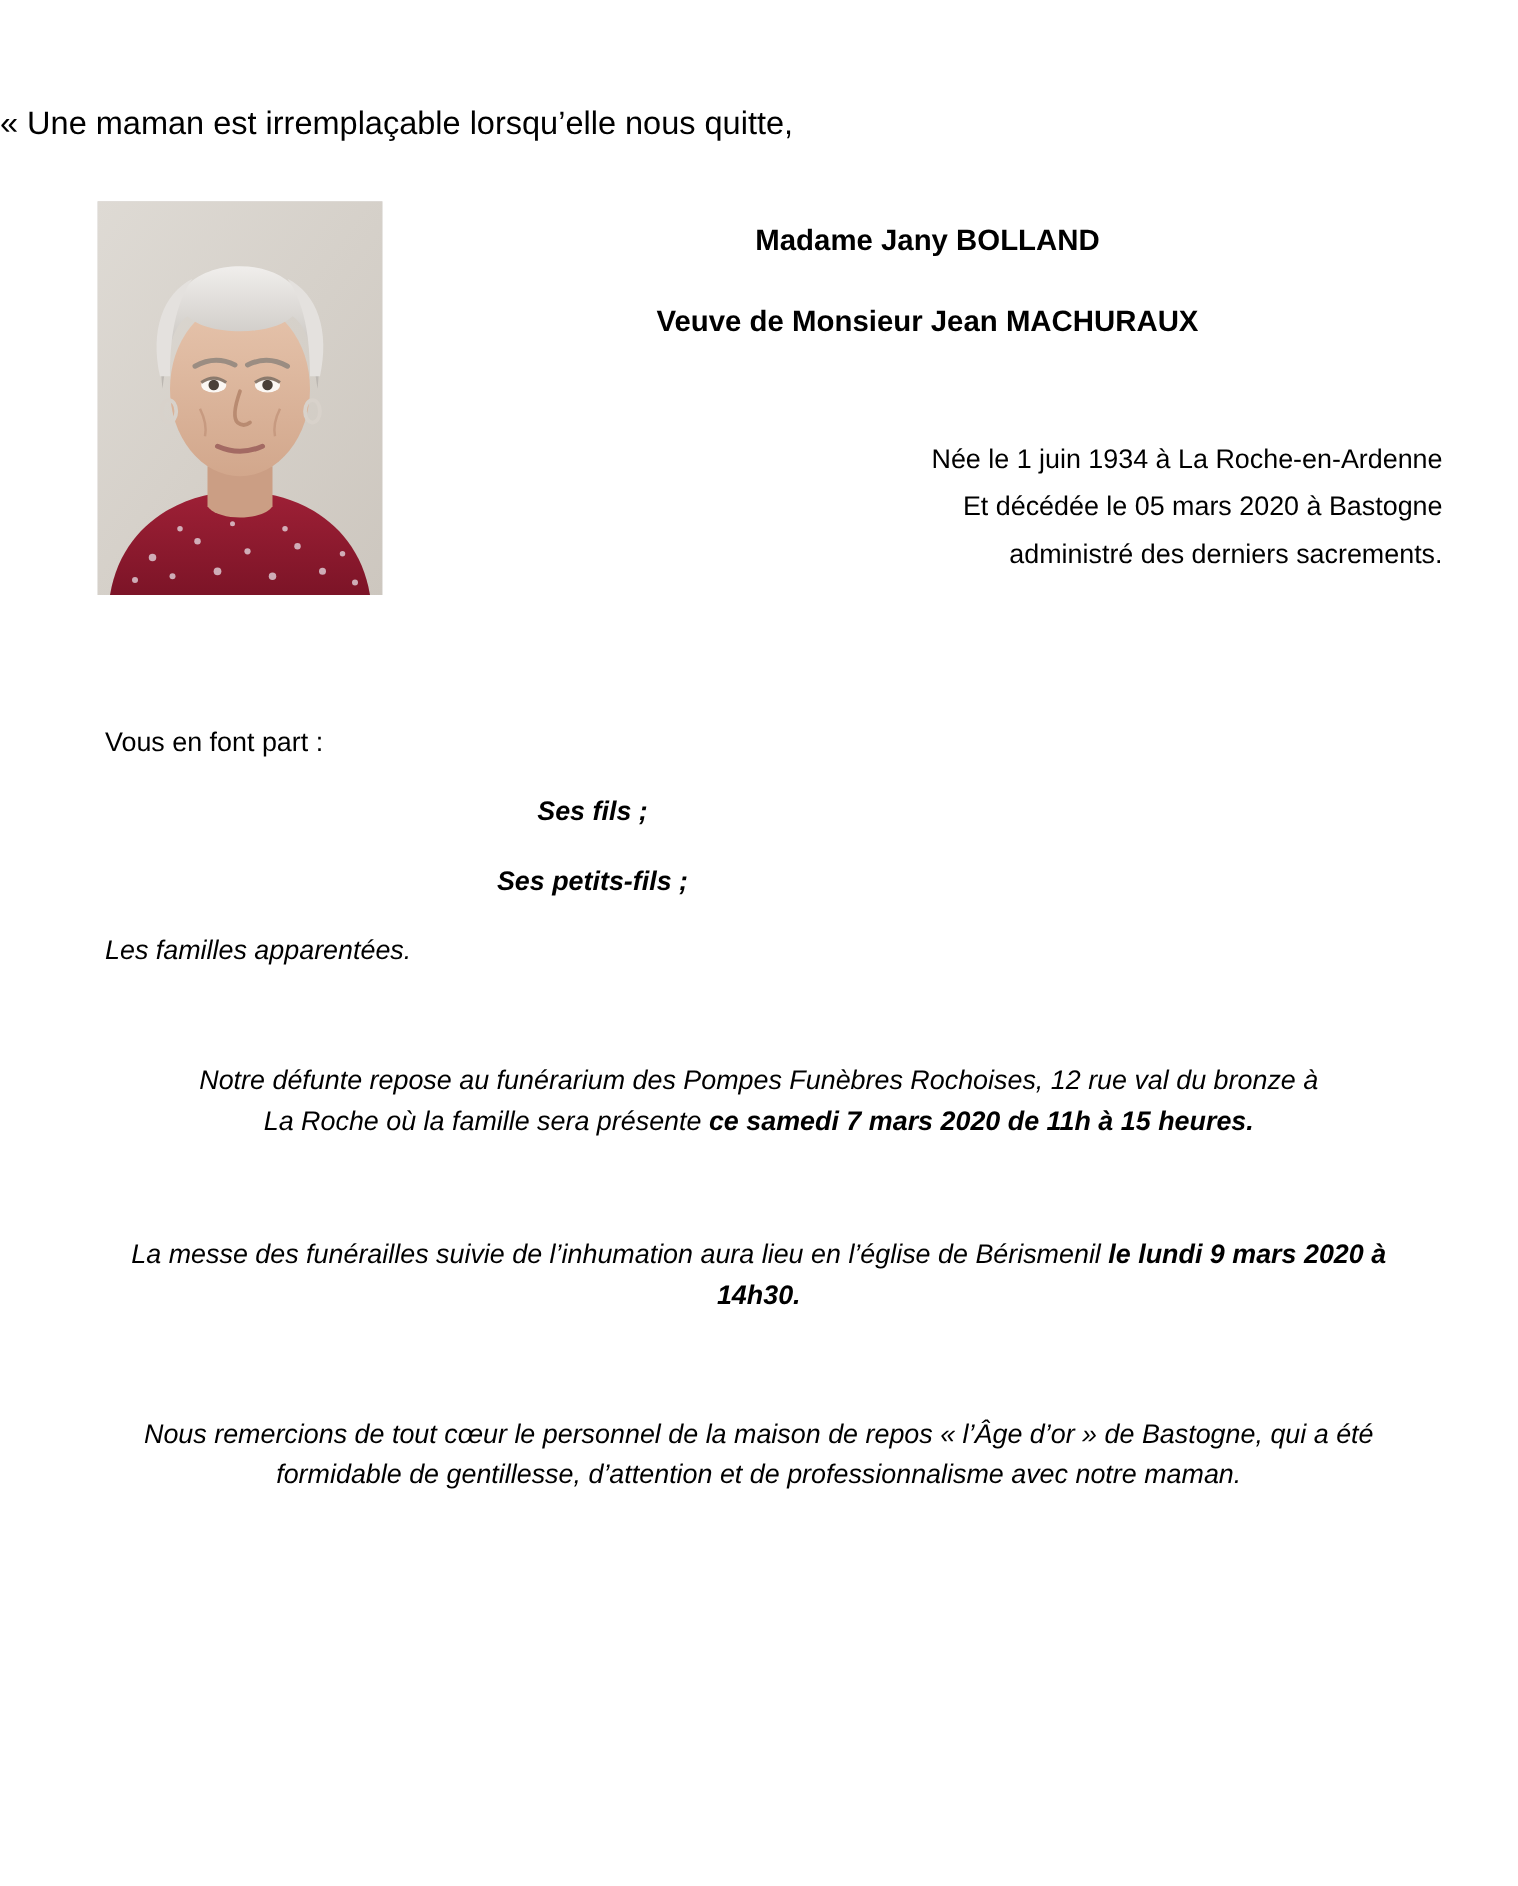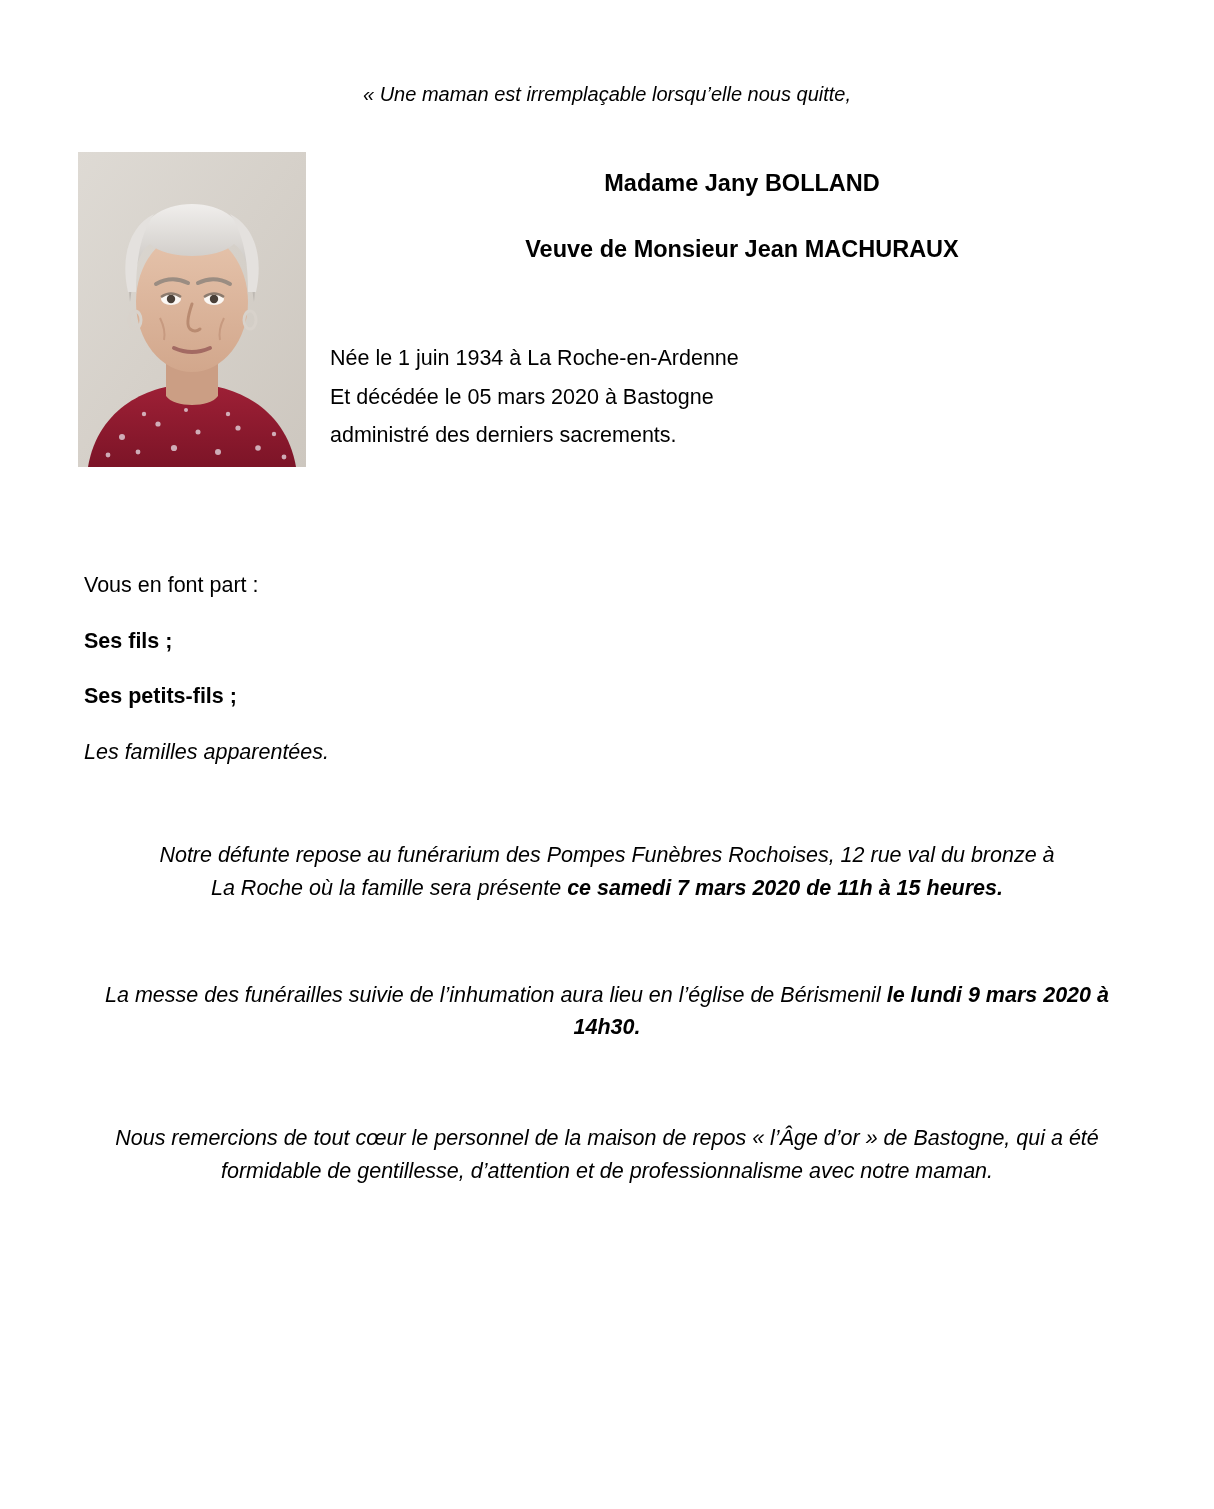--- a/index.html
+++ b/index.html
@@ -19,23 +19,21 @@
   .page {
     width: 1214px;
     height: 1509px;
     box-sizing: border-box;
     padding: 0;
     position: relative;
   }
 
   
   .epigraph {
-    text-align: center;
-    font-style: italic;
-    font-size: 20px;
+    font-size: 26px;
     line-height: 1.42;
     margin-top: 80px;
   }
   .epigraph div { white-space: nowrap; }
 
   
   .header {
     margin-top: 40px;
     position: relative;
     height: 345px;
@@ -61,43 +59,44 @@
   .name-line {
     font-weight: bold;
     font-size: 23.5px;
     line-height: 1.0;
   }
   .name-1 { margin-top: 12px; }
   .name-2 { margin-top: 42px; }
 
   .dates {
     margin-top: 78px;
-    text-align: left;
+    text-align: right;
     font-size: 21.5px;
     line-height: 1.78;
   }
 
   
   .family {
     margin-top: 82px;
     padding-left: 84px;
     padding-right: 60px;
     font-size: 21.5px;
     line-height: 1.0;
   }
   .family .plain {
     font-style: normal;
   }
   .family .ital {
     font-style: italic;
     margin-bottom: 26px;
   }
   .role {
+    font-style: italic;
     font-weight: bold;
-    text-align: left;
+    text-align: center;
     padding-right: 290px;
     margin-top: 34px;
     margin-bottom: 34px;
   }
 
   
   .para {
     font-style: italic;
     font-size: 21.5px;
     line-height: 1.52;

